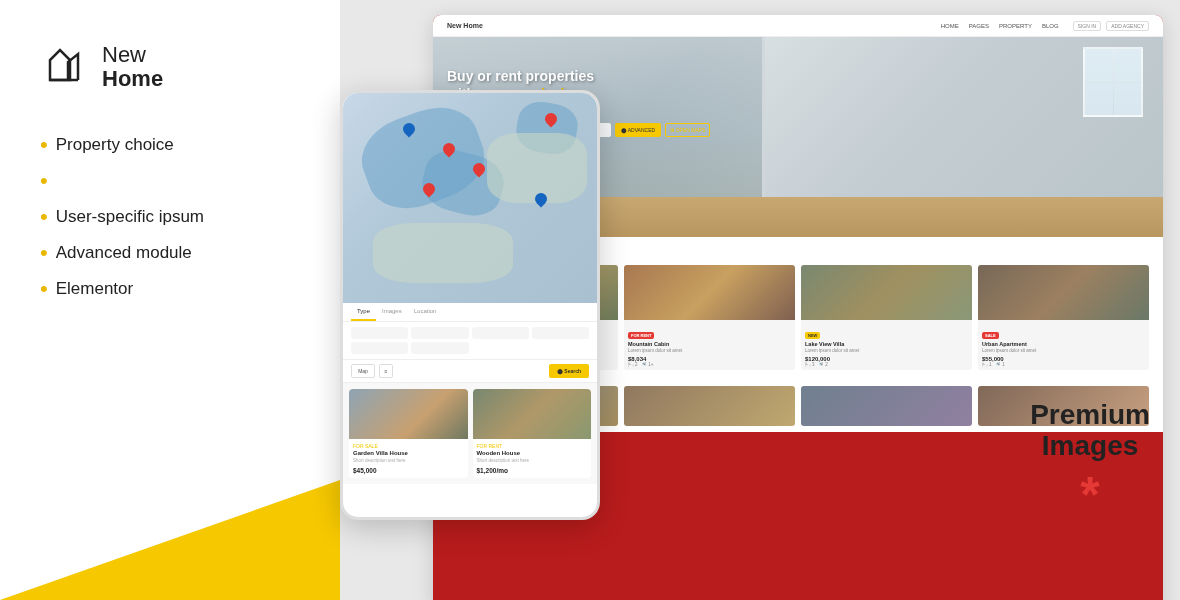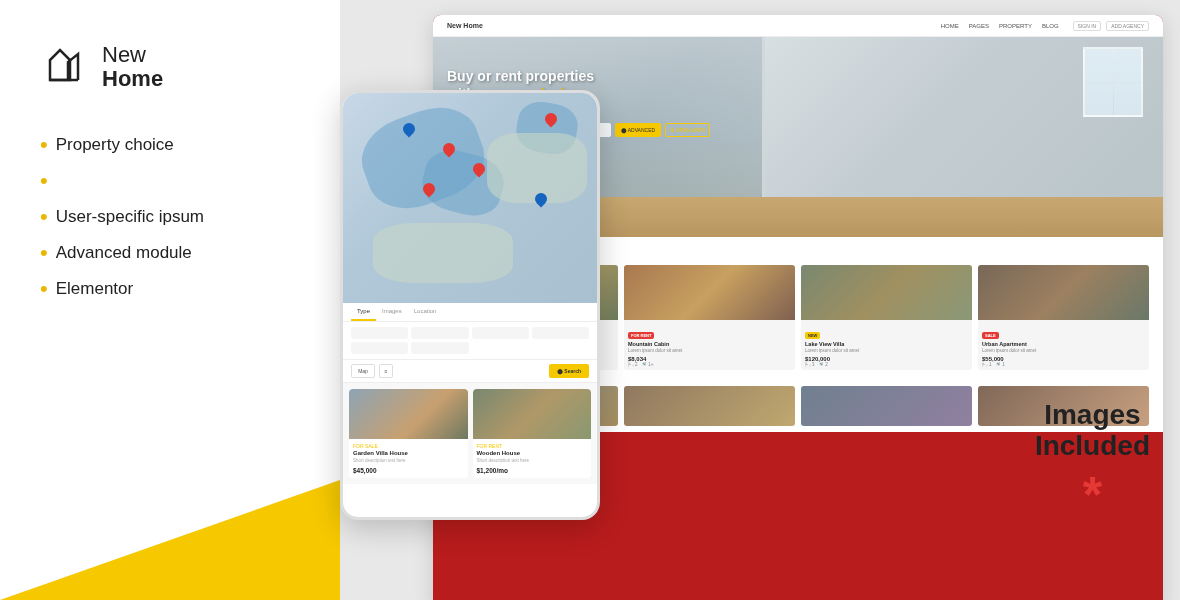--- a/index.html
+++ b/index.html
@@ -908,18 +908,18 @@
           <div class="mobile-prop-tag">FOR RENT</div>
           <div class="mobile-prop-title">Wooden House</div>
           <div class="mobile-prop-desc">Short description text here</div>
           <div class="mobile-prop-price">$1,200/mo</div>
         </div>
       </div>
     </div>
   </div>
 
   <div class="premium-badge">
+    <div class="premium-text">Premium</div>
     <div class="premium-text">Images</div>
-    <div class="premium-text">Included</div>
     <div class="premium-asterisk">*</div>
   </div>
 
 </div>
 
 </body></html>

